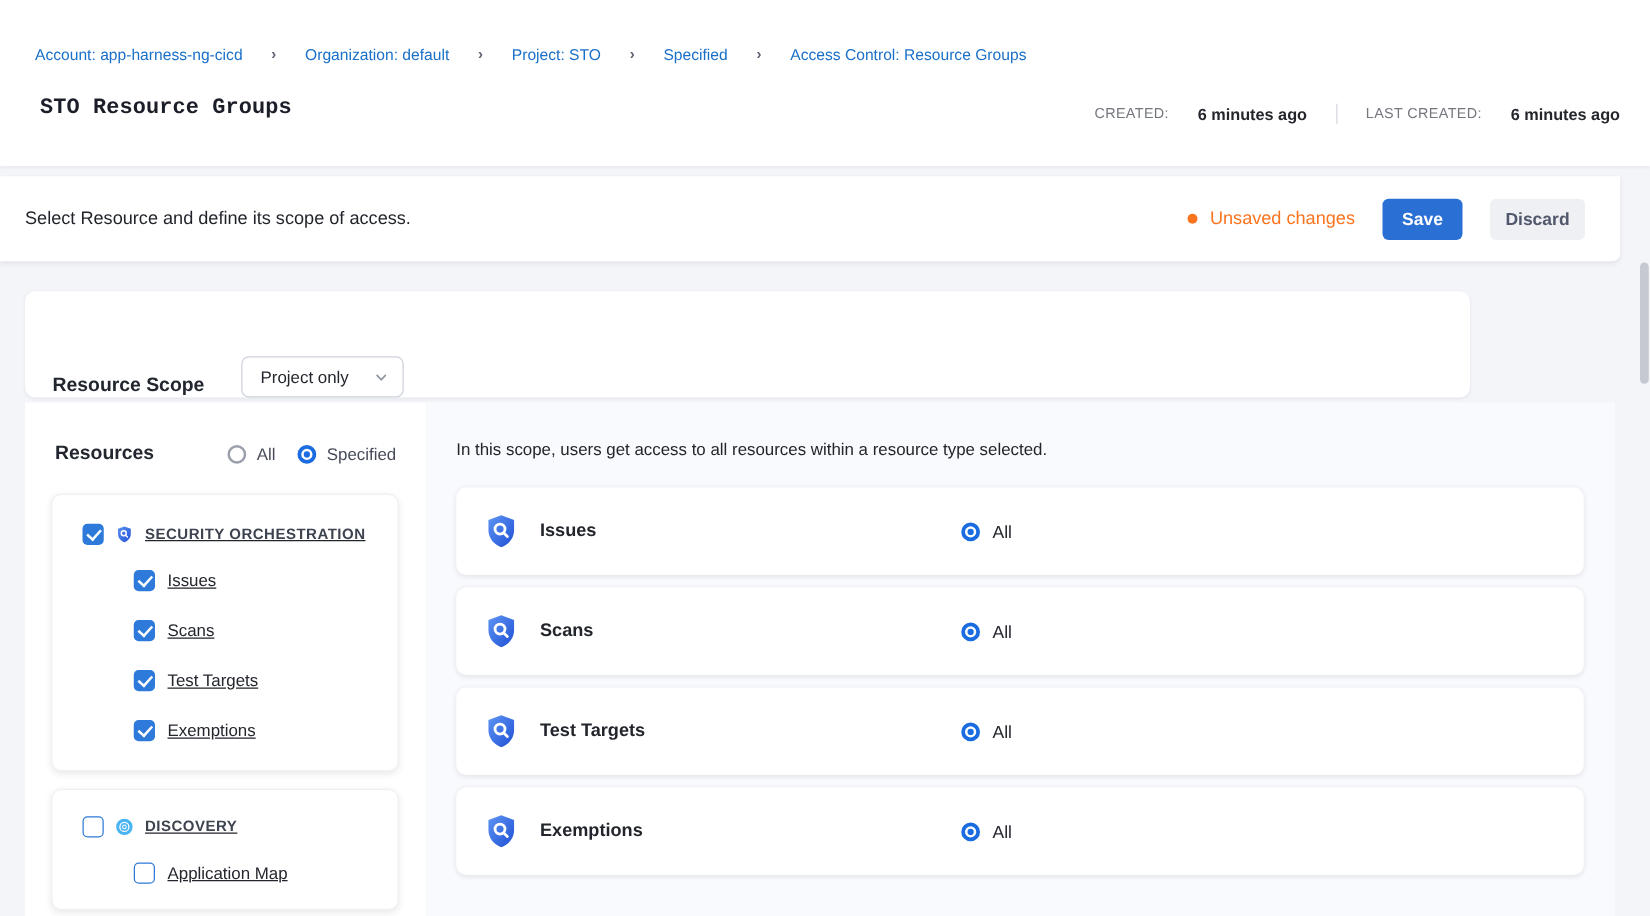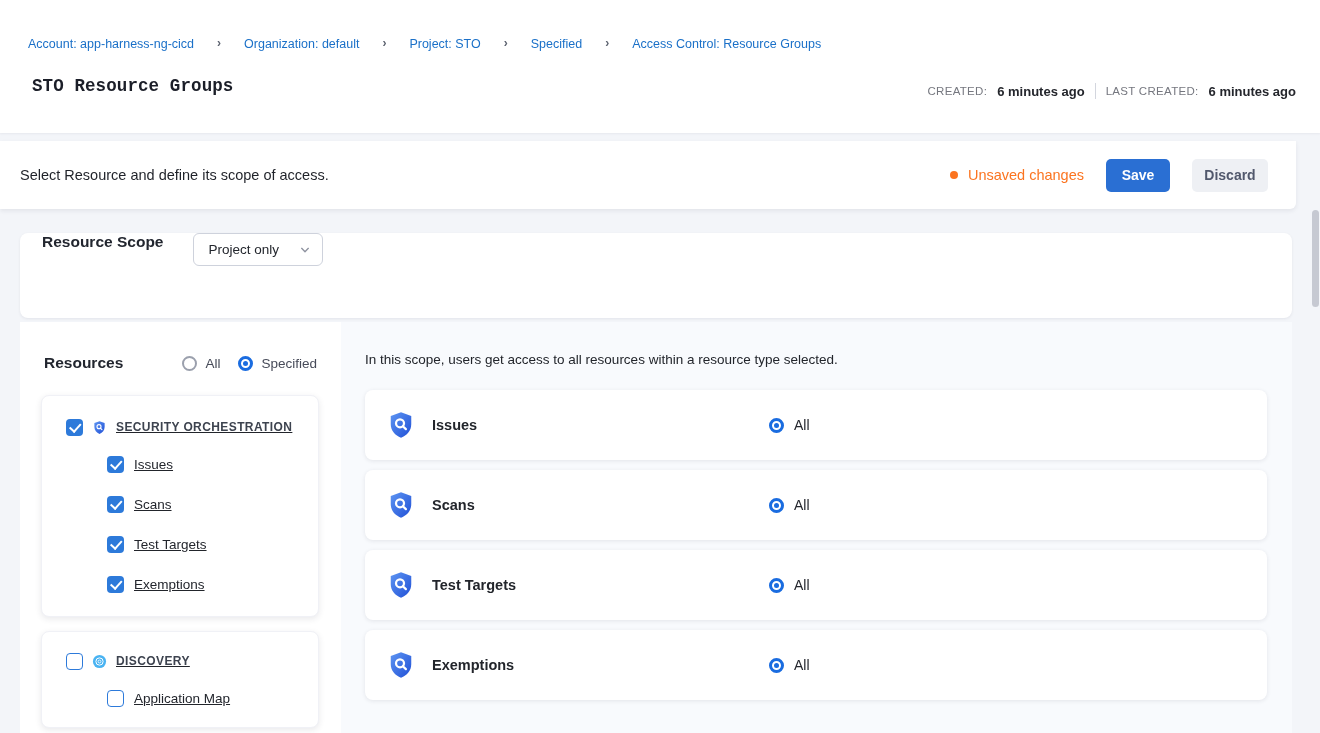--- a/index.html
+++ b/index.html
@@ -23,21 +23,21 @@
     font-size:12.5px;
   }
   .breadcrumb a { color:#1a70c8; text-decoration:none; cursor:pointer; }
   .crumb-sep { color:#5d6370; font-size:12px; font-weight:bold; transform:translateY(-1px); }
   .page-title {
     position:absolute; left:32px; top:76px;
     font-size:17.5px; font-weight:600; color:#1b1e28; letter-spacing:0.1px;font-family:Liberation Mono, monospace;
   }
   .header-meta {
     position:absolute; right:24px; top:83px;
-    display:flex; align-items:center; gap:10px;
+    display:flex; align-items:center; gap:23px;
     font-size:12px;
   }
   .meta-label { color:#75777f; font-size:11.5px; letter-spacing:0.3px; }
   .meta-value { color:#24262c; font-weight:700; font-size:13px; }
   .meta-divider { width:1px; height:16px; background:#d3d6de; }
 
   
   .toolbar {
     position:absolute; left:0; top:141px; width:1296px; height:68px;
     background:#ffffff; border-radius:0 0 6px 0;
@@ -51,24 +51,24 @@
   .unsaved { display:flex; align-items:center; gap:10px; margin-right:0; }
   .unsaved-dot { width:8px; height:8px; border-radius:50%; background:#fb7420; }
   .unsaved-text { color:#fb7420; font-size:14.5px; }
   .btn { height:33px; border:none; border-radius:5px; font-family:inherit;
          font-size:14px; font-weight:600; cursor:pointer; }
   .btn-save { width:64px; background:#2a6fd3; color:#ffffff; }
   .btn-discard { width:76px; background:#eef0f4; color:#51586c; }
 
   
   .scope-card {
-    position:absolute; left:20px; top:233px; width:1272px; height:85px;
+    position:absolute; left:20px; top:233px; width:1156px; height:85px;
     background:#ffffff; border-radius:8px;
     box-shadow:0 1px 3px rgba(40,41,61,0.08);
-    display:flex; align-items:flex-start; padding-left:22px; gap:30px;
+    display:flex; align-items:flex-end; padding-left:22px; gap:30px;
   }
   .scope-label { font-size:15.5px; font-weight:700; color:#22262f; }
   .scope-select {
     width:130px; height:33px; background:#fff;
     border:1px solid #ced2dc; border-radius:6px;
     display:flex; align-items:center; justify-content:space-between;
     padding:0 12px 0 14px; cursor:pointer;
   }
   .scope-select-value { font-size:13.5px; color:#23262d; }
   .chev-down { width:10px; height:10px; }

